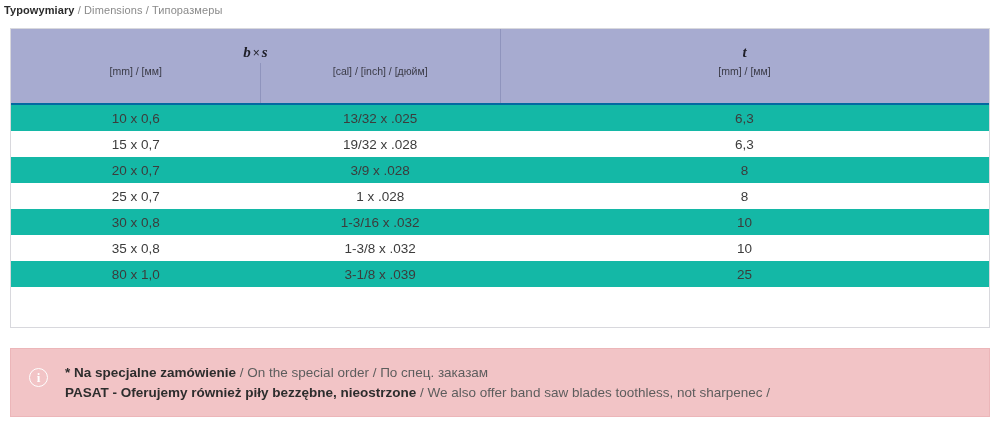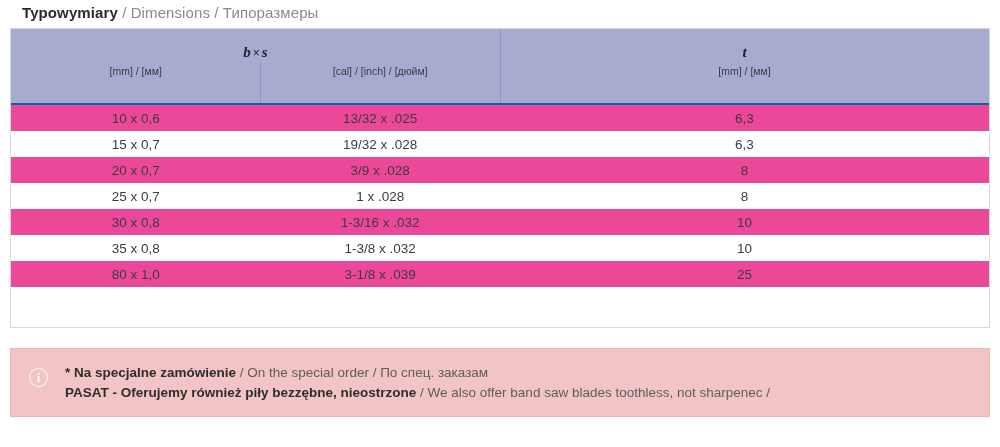--- a/index.html
+++ b/index.html
@@ -12,23 +12,23 @@
     height: 447px;
     font-family: "Liberation Sans", sans-serif;
     color: #3b3b3b;
     position: relative;
     overflow: hidden;
   }
 
   
   .doc-title {
     position: absolute;
-    left: 22px;
+    left: 4px;
     top: 4px;
-    font-size: 15px;
+    font-size: 11px;
     letter-spacing: 0.1px;
     white-space: nowrap;
   }
   .doc-title .pl {
     font-weight: bold;
     color: #2b2b2b;
   }
   .doc-title .sep {
     color: #8a8a8a;
     font-weight: normal;
@@ -98,21 +98,21 @@
 
   tbody td {
     height: 26px;
     text-align: center;
     font-size: 13.5px;
     color: #3c3c3c;
     border: none;
     padding: 0;
   }
   tbody tr.alt td {
-    background: #ec4899;
+    background: #14b8a6;
   }
   tbody tr.plain td {
     background: #ffffff;
     text-align: center;
   }
   tbody tr.filler td {
     height: 40px;
     background: #ffffff;
   }
 

